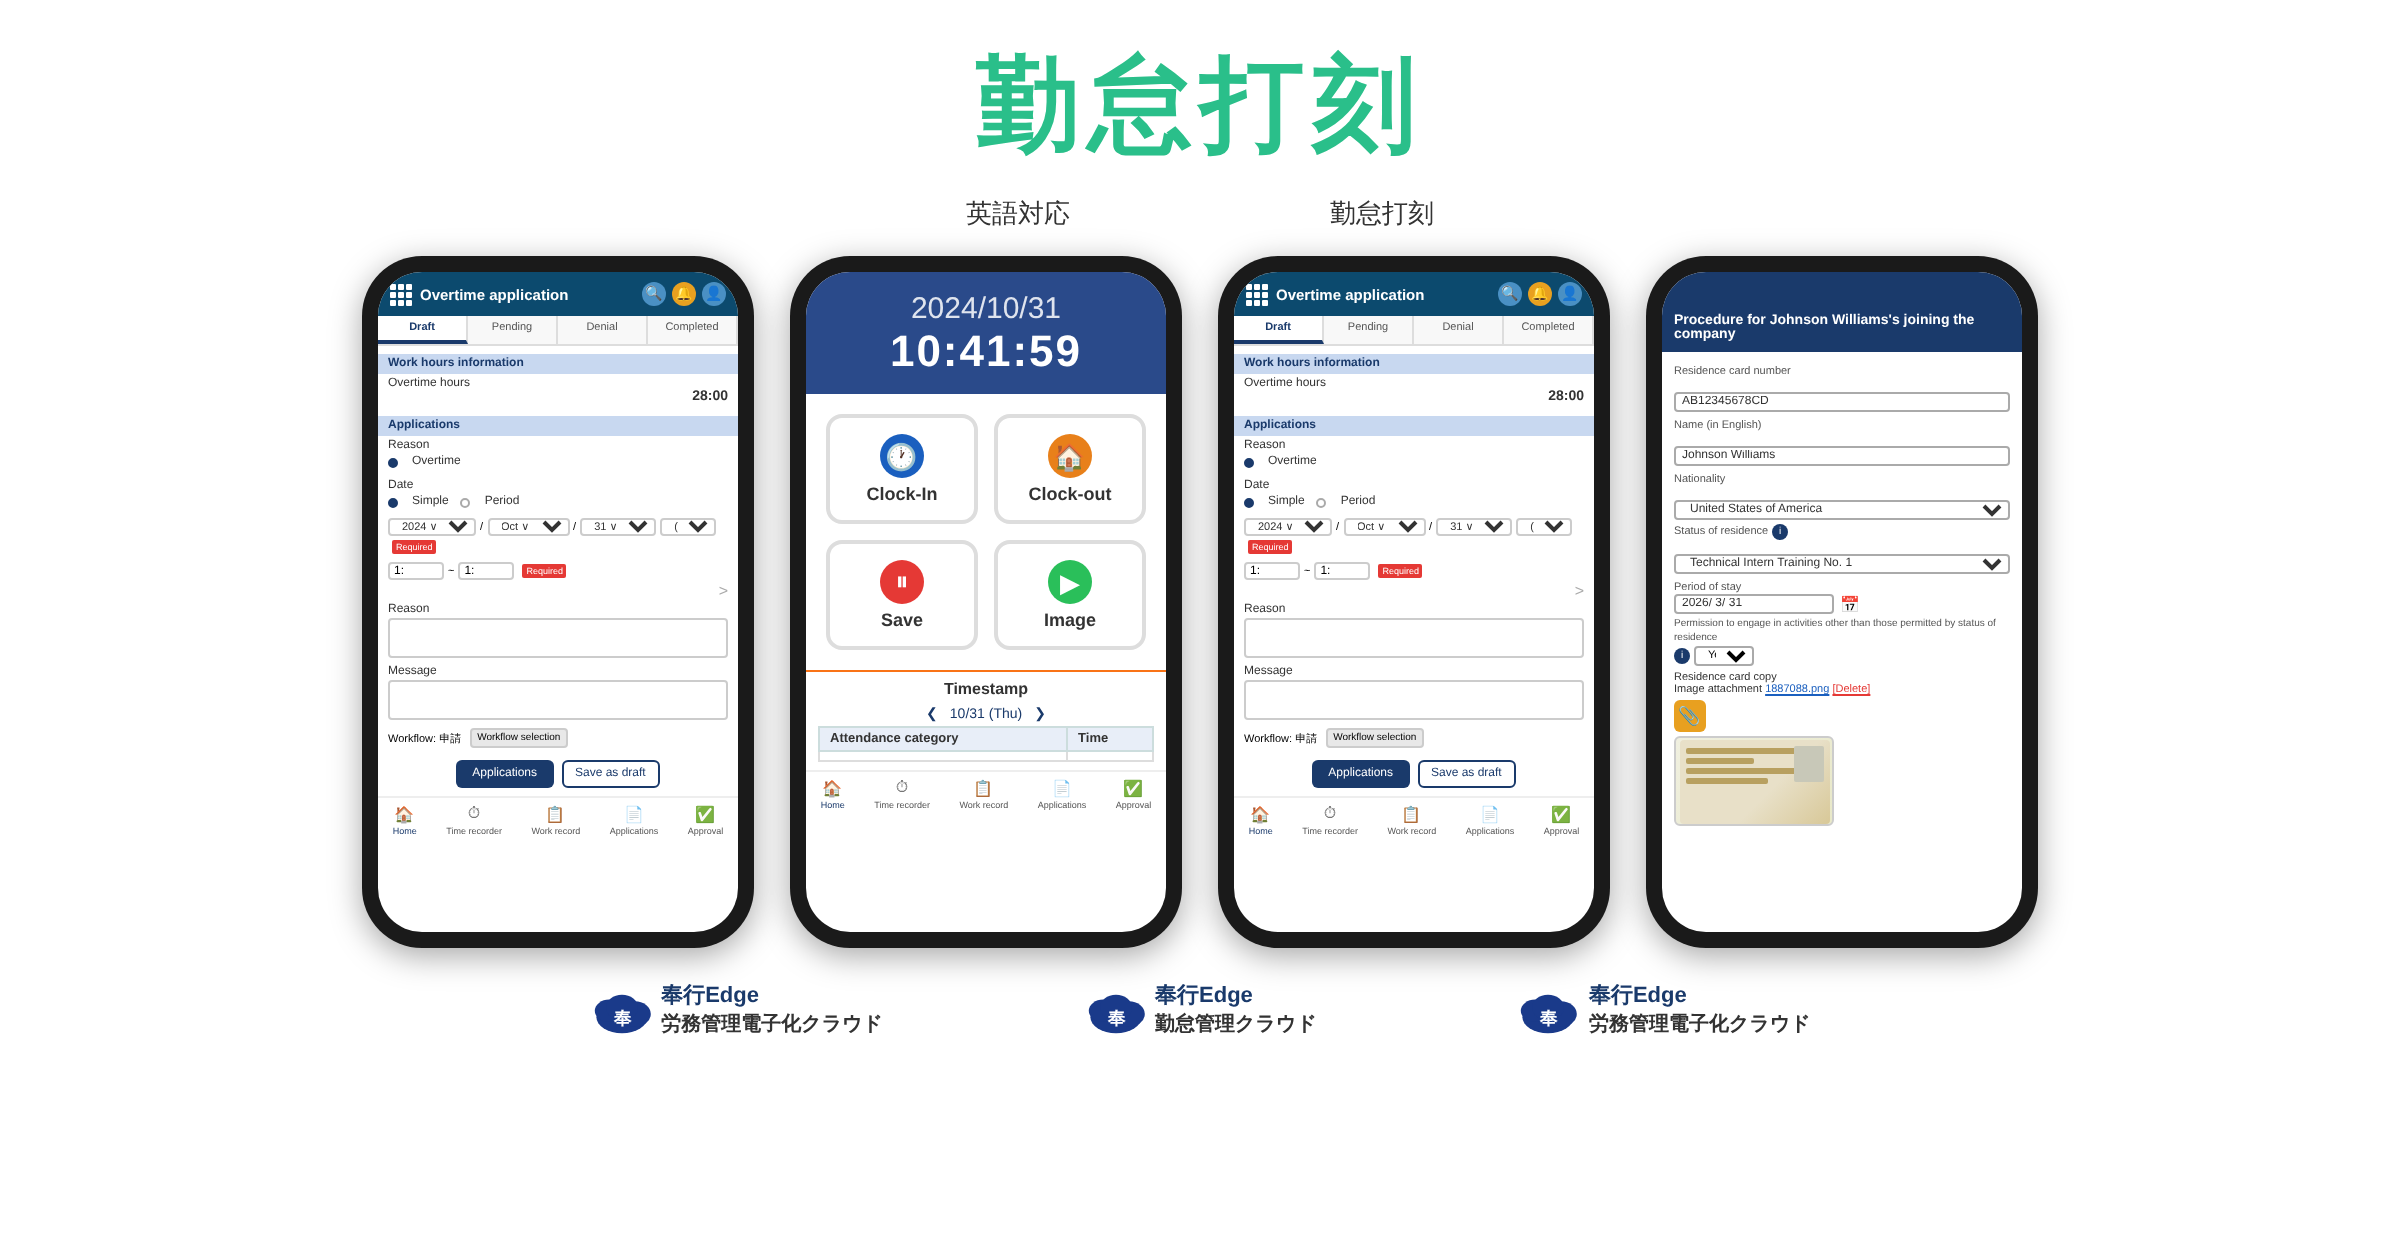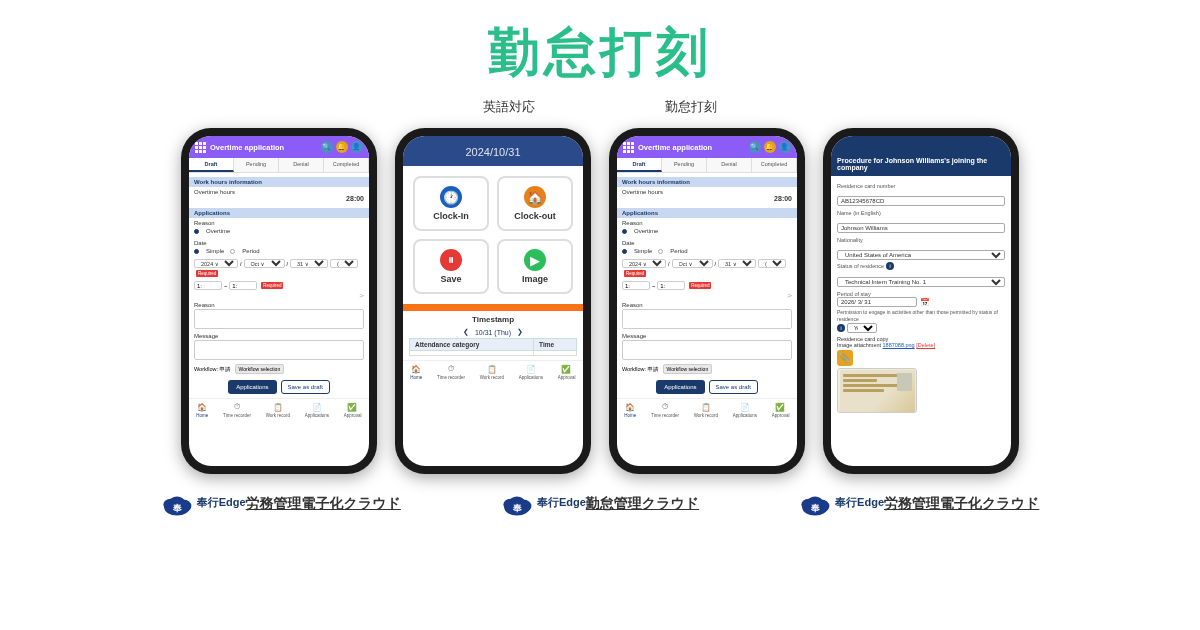--- a/index.html
+++ b/index.html
@@ -52,21 +52,21 @@
     .phone-inner {
       background: #fff;
       border-radius: 22px;
       overflow: hidden;
       width: 180px;
     }
     .phone-inner.tall { height: 330px; }
 
     
     .app-header {
-      background: #8b5cf6;
+      background: #0c4a6e;
       color: #fff;
       font-size: 8px;
       padding: 5px 6px;
       display: flex;
       align-items: center;
       gap: 4px;
     }
     .app-header .grid-icon {
       display: grid;
       grid-template-columns: repeat(3, 3px);
@@ -270,21 +270,21 @@
     .nav-item.active { color: #1a3a6b; }
 
     
     .time-display {
       background: #2a4a8a;
       color: #fff;
       text-align: center;
       padding: 10px 5px 8px;
     }
     .time-date {
-      font-size: 11px;
+      font-size: 15px;
       opacity: 0.85;
     }
     .time-clock {
       font-size: 22px;
       font-weight: bold;
       letter-spacing: 1px;
     }
 
     
     .clock-buttons {
@@ -322,21 +322,21 @@
       color: #333;
     }
 
     
     .timestamp-header {
       text-align: center;
       font-size: 8px;
       font-weight: bold;
       color: #333;
       padding: 4px 0 2px;
-      border-top: 7px solid #f97316;
+      border-top: 1px solid #f97316;
     }
     .timestamp-nav {
       display: flex;
       align-items: center;
       justify-content: center;
       gap: 6px;
       font-size: 7px;
       color: #1a3a6b;
       padding: 2px 0;
     }
@@ -499,32 +499,31 @@
       align-items: center;
       gap: 2px;
     }
     .logo-img {
       display: flex;
       align-items: center;
       gap: 4px;
     }
     .logo-text-group {
       display: flex;
-      flex-direction: row;
+      flex-direction: column;
     }
     .logo-brand {
       font-size: 11px;
       font-weight: bold;
       color: #1a3a6b;
     }
     .logo-product {
-      font-size: 14px;
+      font-size: 10px;
       font-weight: bold;
       color: #333;
-      text-decoration: underline;
     }
 
     
     .logo-svg { width: 32px; height: 28px; }
 
     .chevron { font-size: 7px; color: #1a3a6b; }
 
     .scroll-arrow {
       text-align: right;
       padding-right: 5px;
@@ -660,20 +659,21 @@
       </div>
     </div>
   </div>
 
   <div class="phone">
     <div class="phone-inner tall">
 
 
       <div class="time-display">
         <div class="time-date">2024/10/31</div>
+        <div class="time-clock">10:41:59</div>
       </div>
 
       <div class="clock-buttons">
         <div class="clock-btn">
           <div class="clock-btn-icon clock-in-icon">🕐</div>
           <span class="clock-btn-label">Clock-In</span>
         </div>
         <div class="clock-btn">
           <div class="clock-btn-icon clock-out-icon">🏠</div>
           <span class="clock-btn-label">Clock-out</span>

